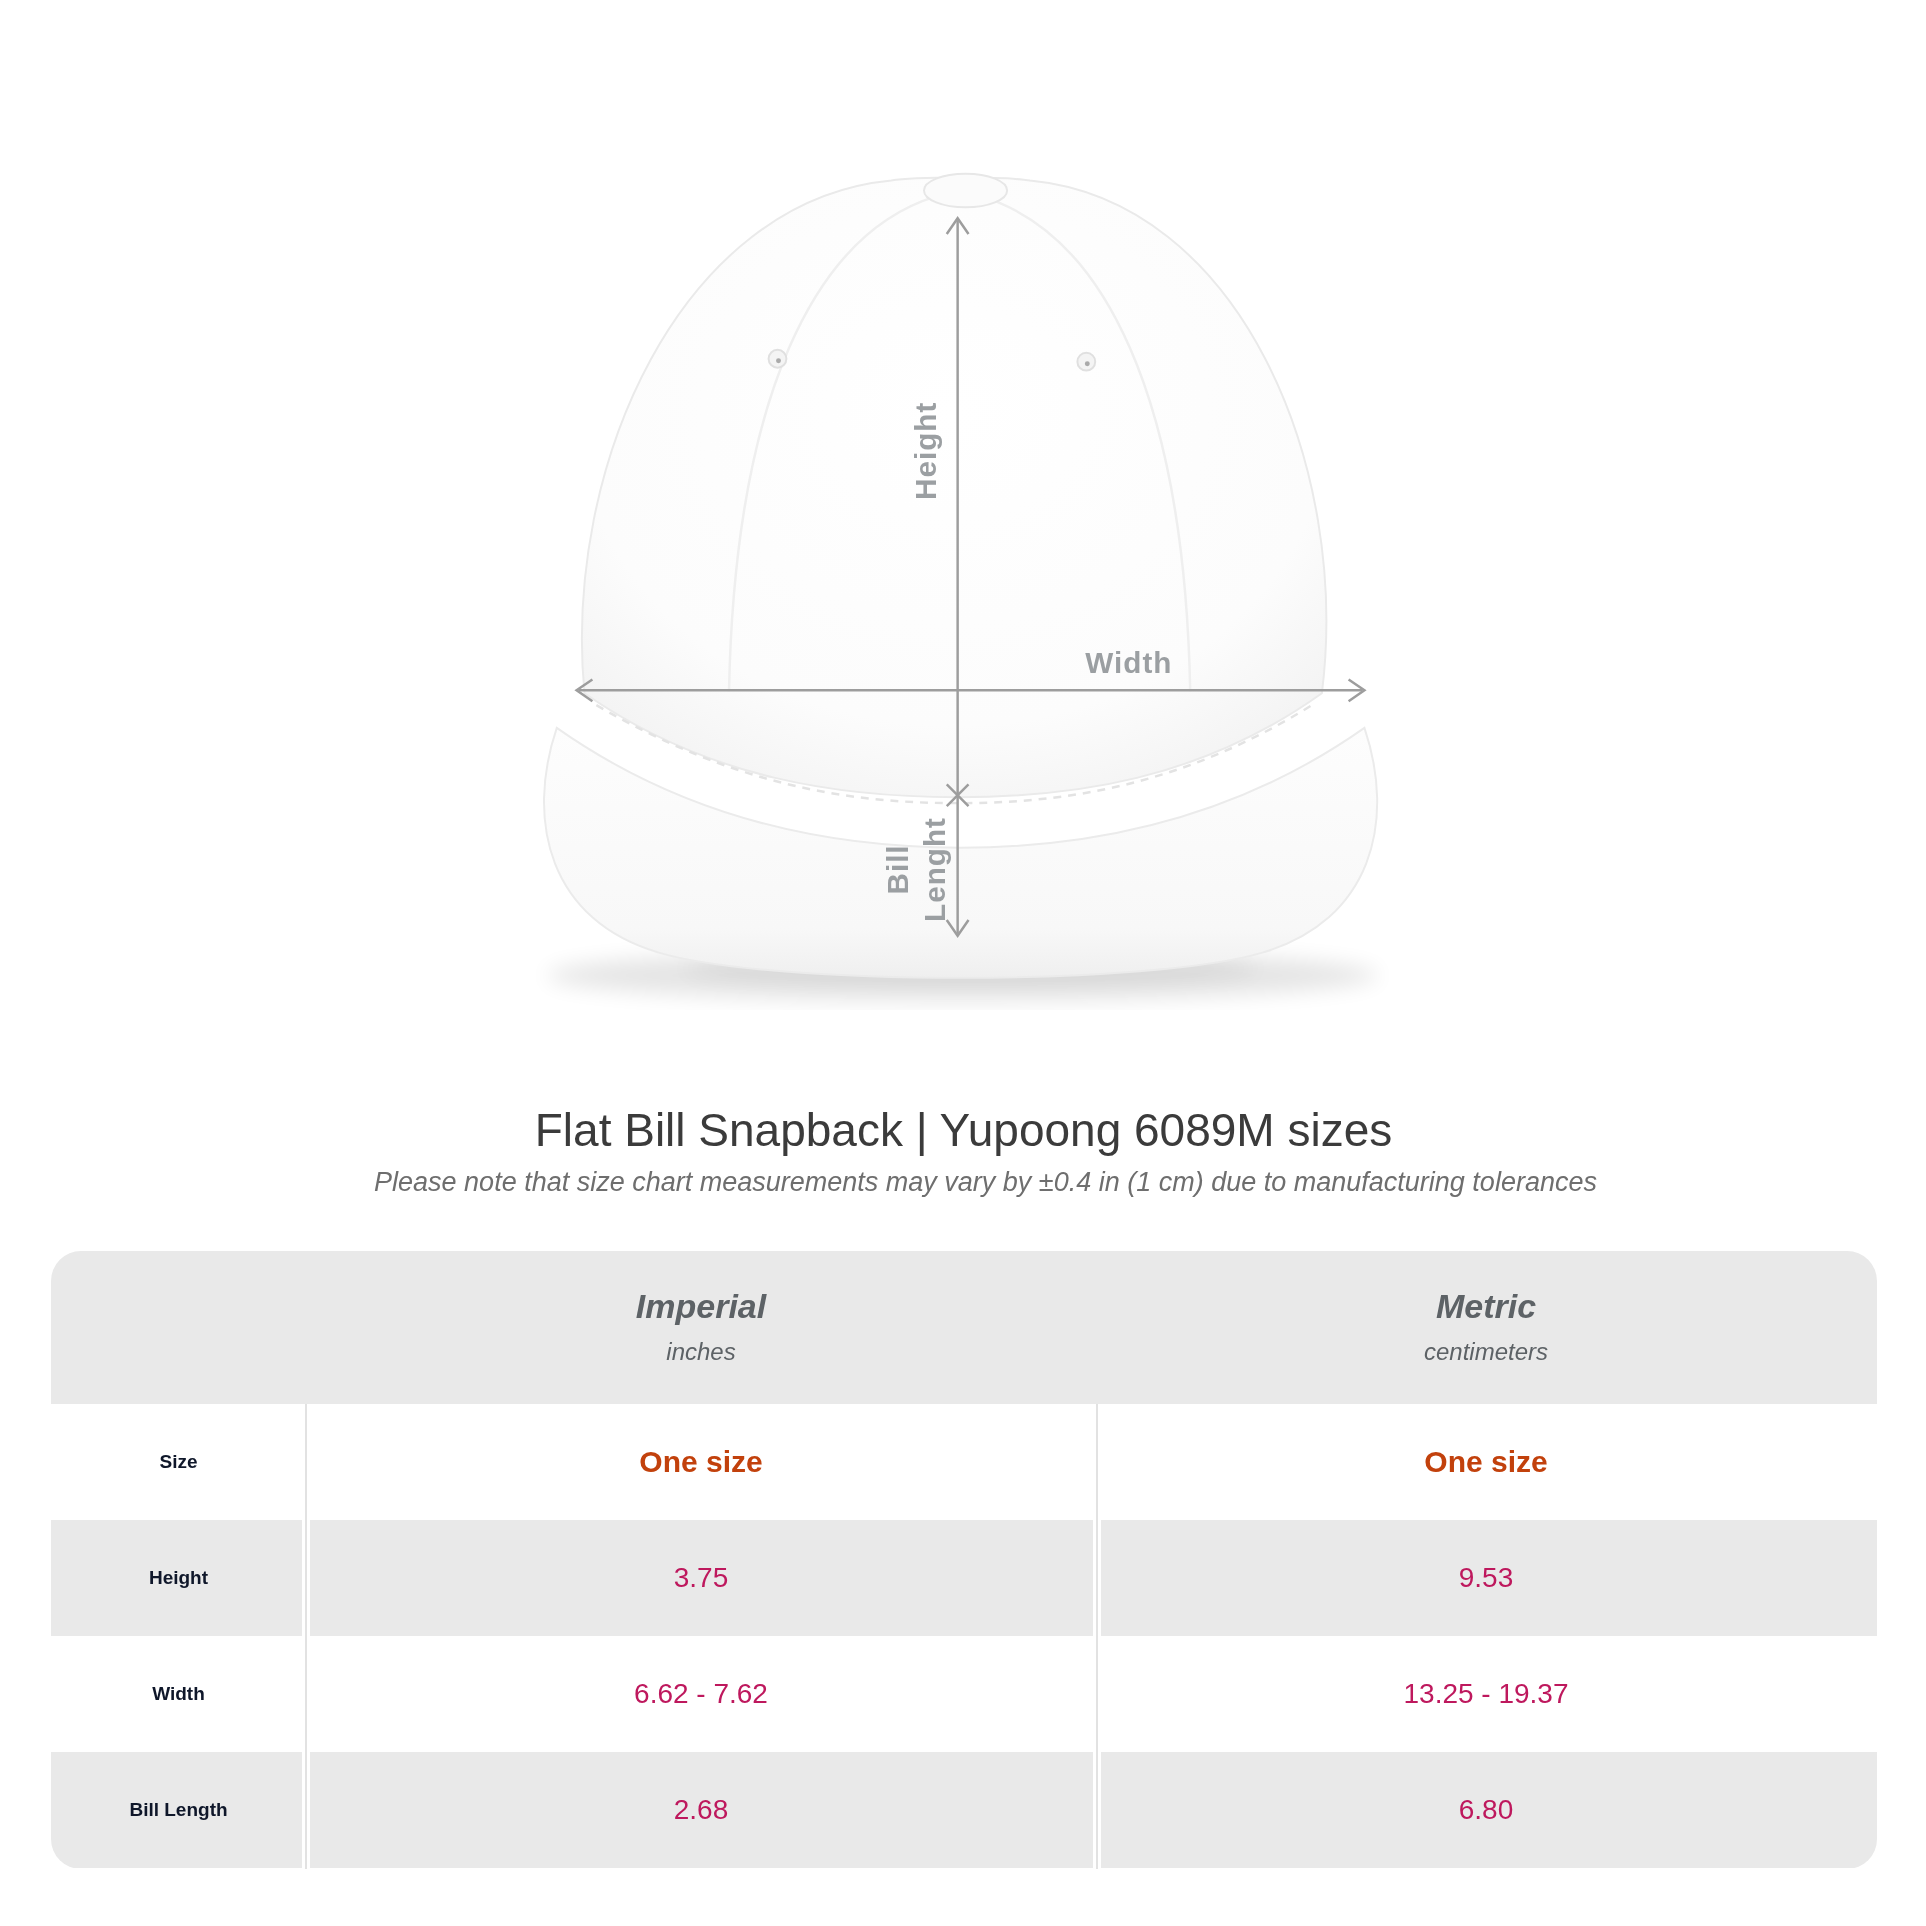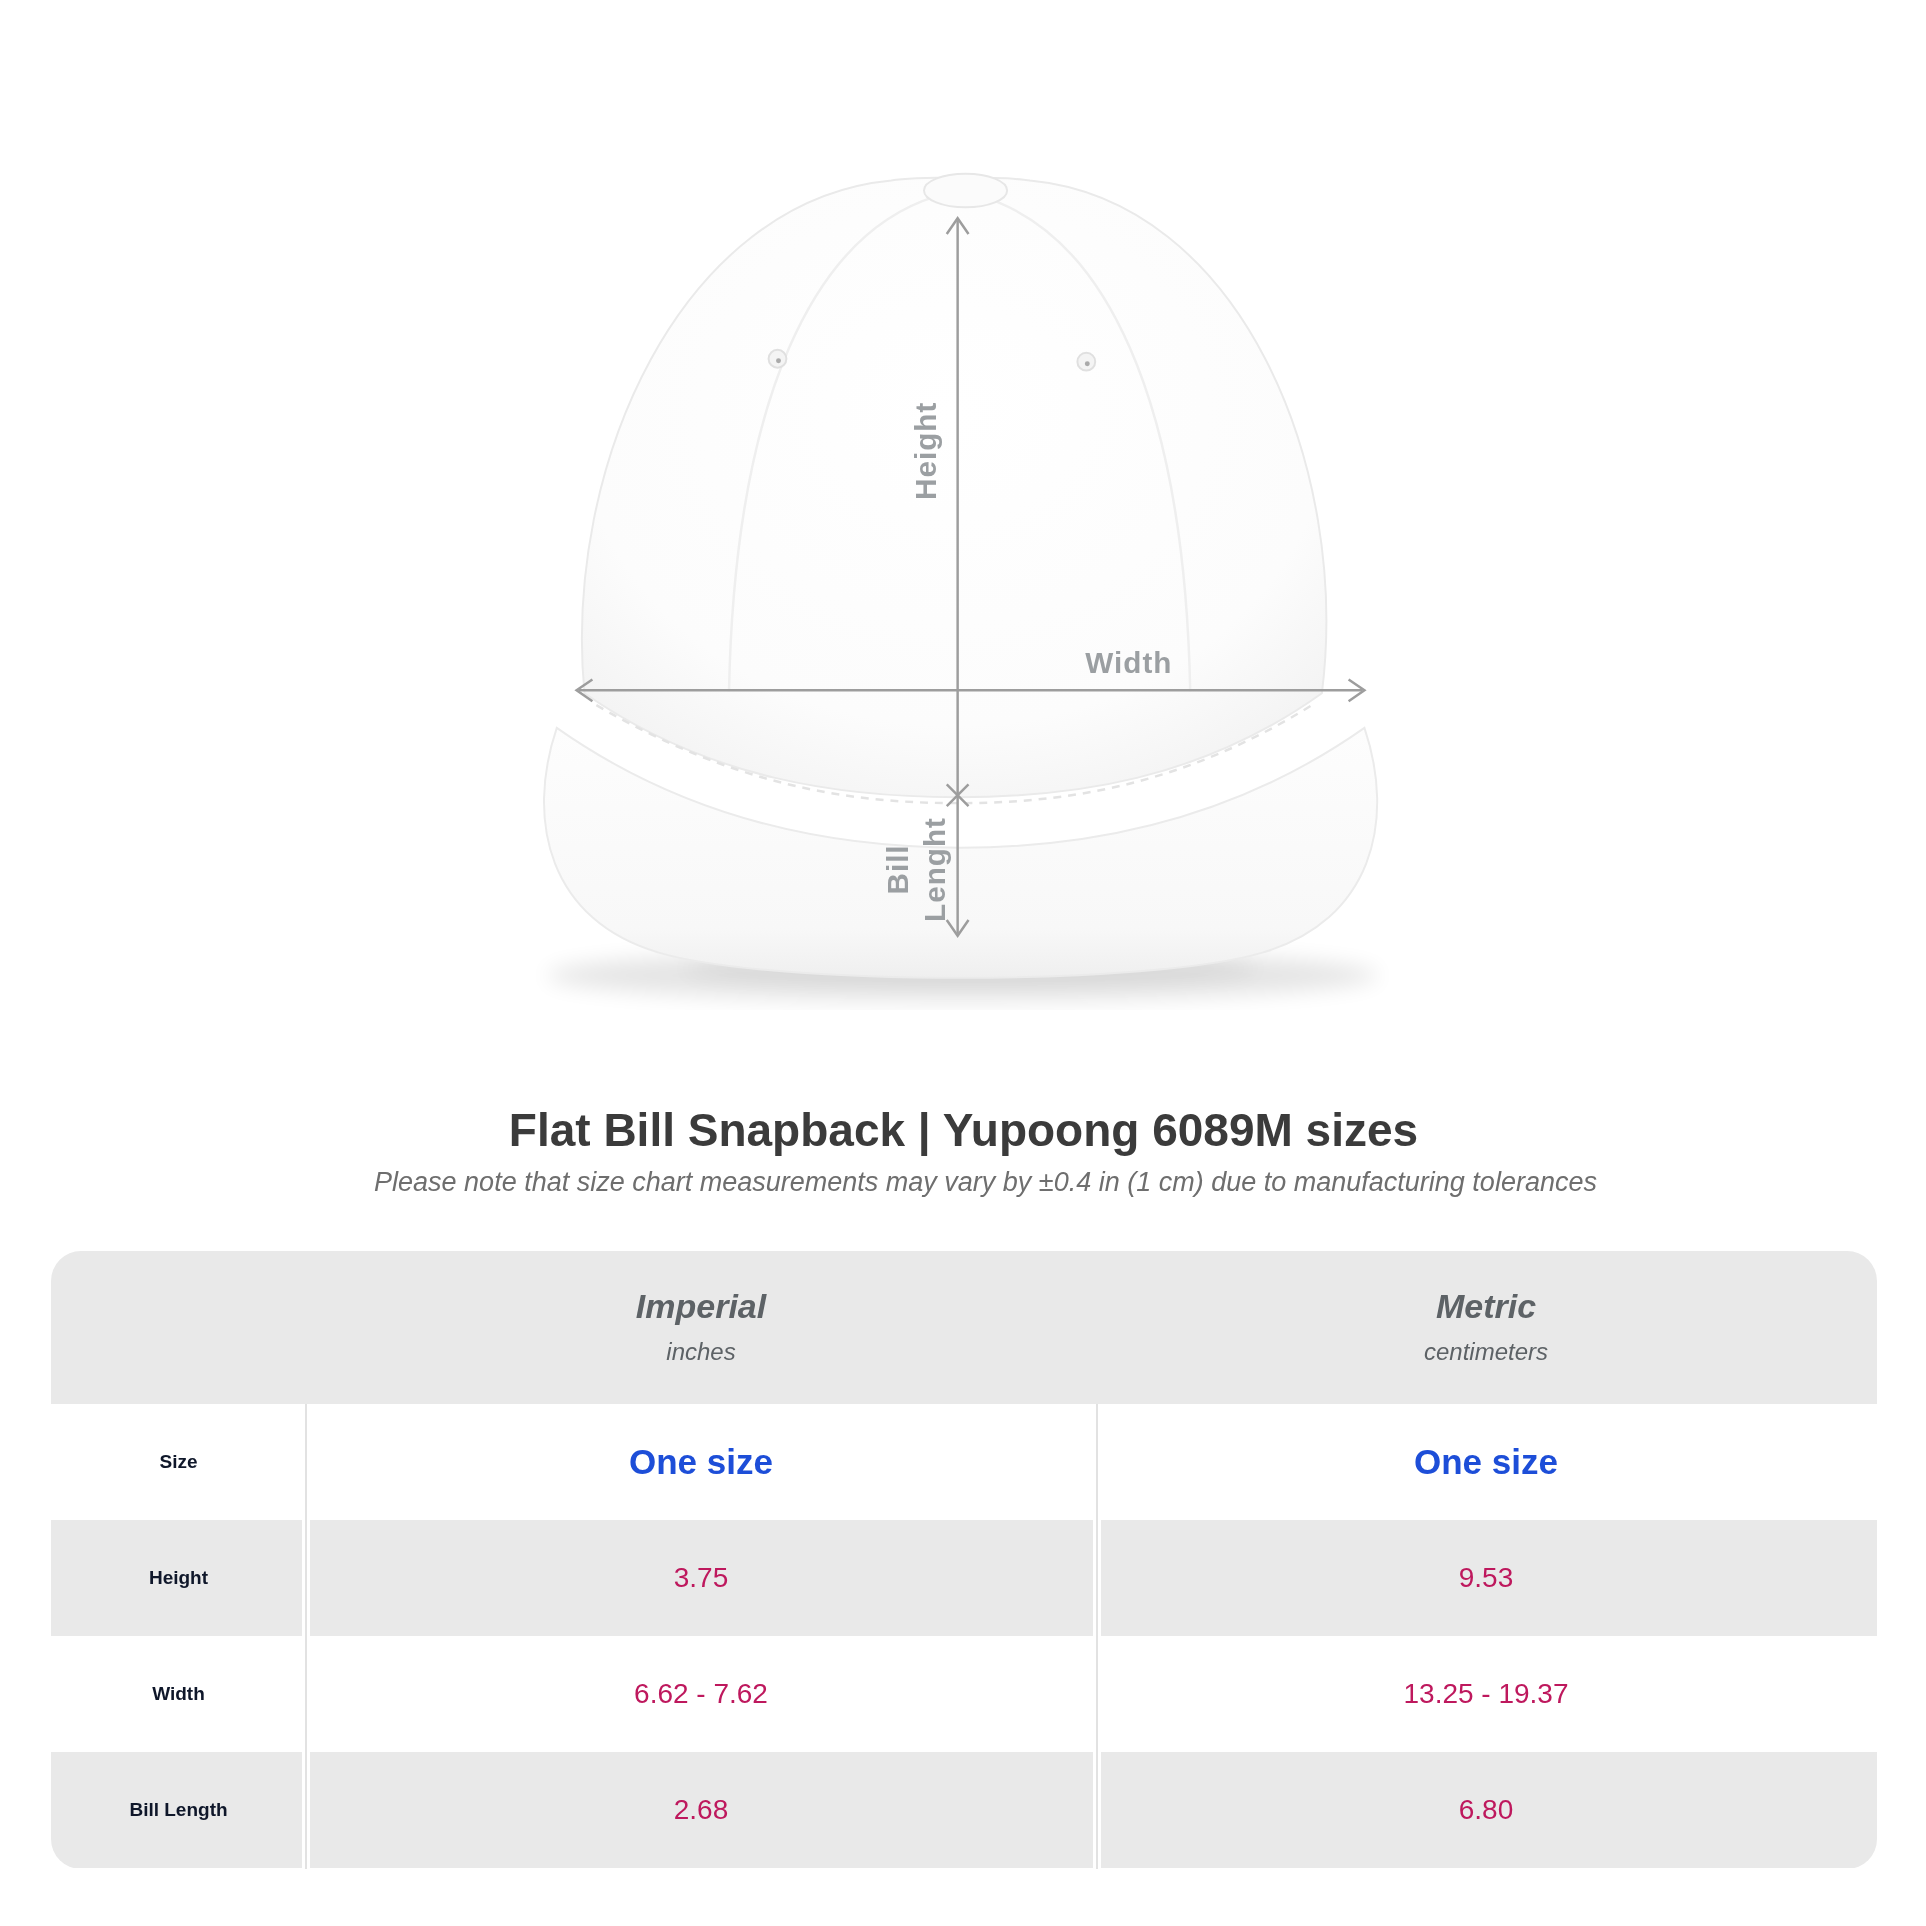--- a/index.html
+++ b/index.html
@@ -40,21 +40,21 @@
     position: absolute;
     left: 0;
     top: 1107px;
     width: 100%;
     text-align: center;
   }
   .heading h1 {
     margin: 0 0 16px 0;
     font-size: 46px;
     line-height: 1;
-    font-weight: bold;
+    font-weight: normal;
     color: #3b3b3b;
     letter-spacing: 0px;
   }
   .heading p {
     margin: 0;
     font-size: 27px;
     line-height: 1;
     font-style: italic;
     color: #6e6e6e;
     padding-left: 44px;
@@ -116,22 +116,22 @@
     font-size: 28px;
     color: #be185d;
   }
   .t-row .row-label {
     font-weight: bold;
     font-size: 19px;
     color: #0f172a;
   }
   .t-row .one-size {
     font-weight: bold;
-    font-size: 35px;
-    color: #1d4ed8;
+    font-size: 30px;
+    color: #c2410c;
   }
 
   .col-divider {
     position: absolute;
     top: 153px;
     bottom: 0;
     width: 8px;
     background: #ffffff;
   }
   .col-divider::after {

